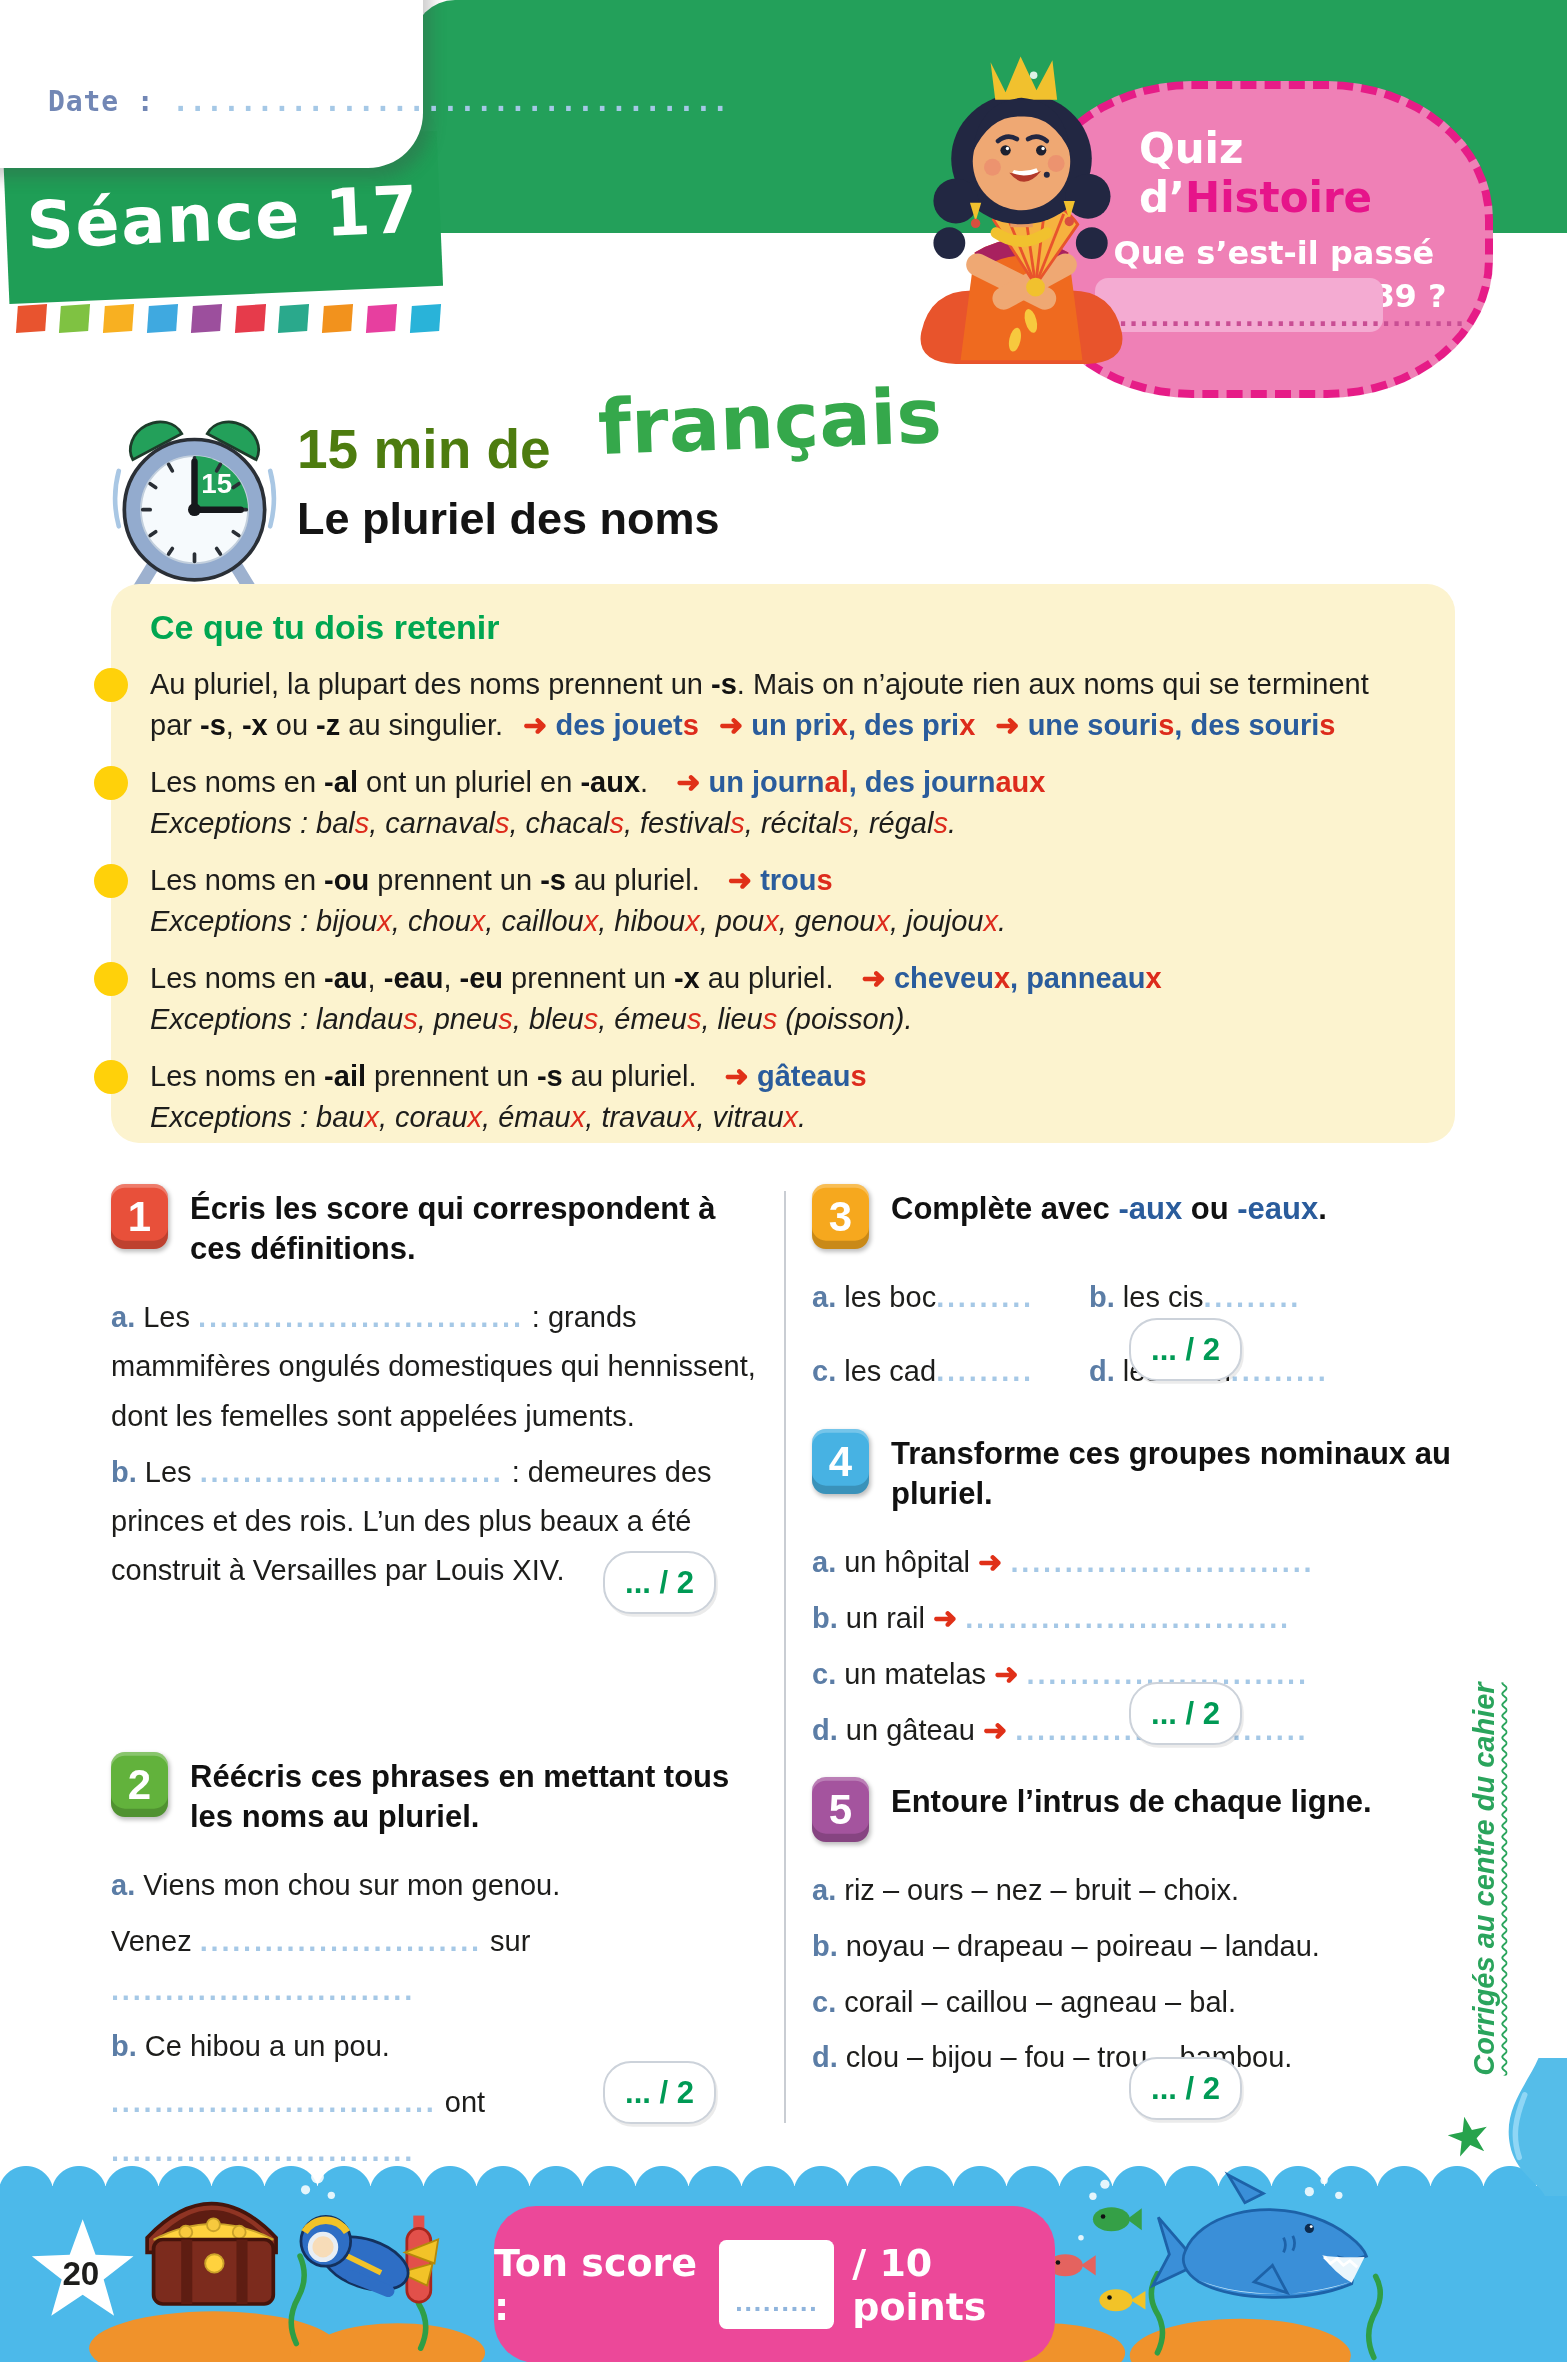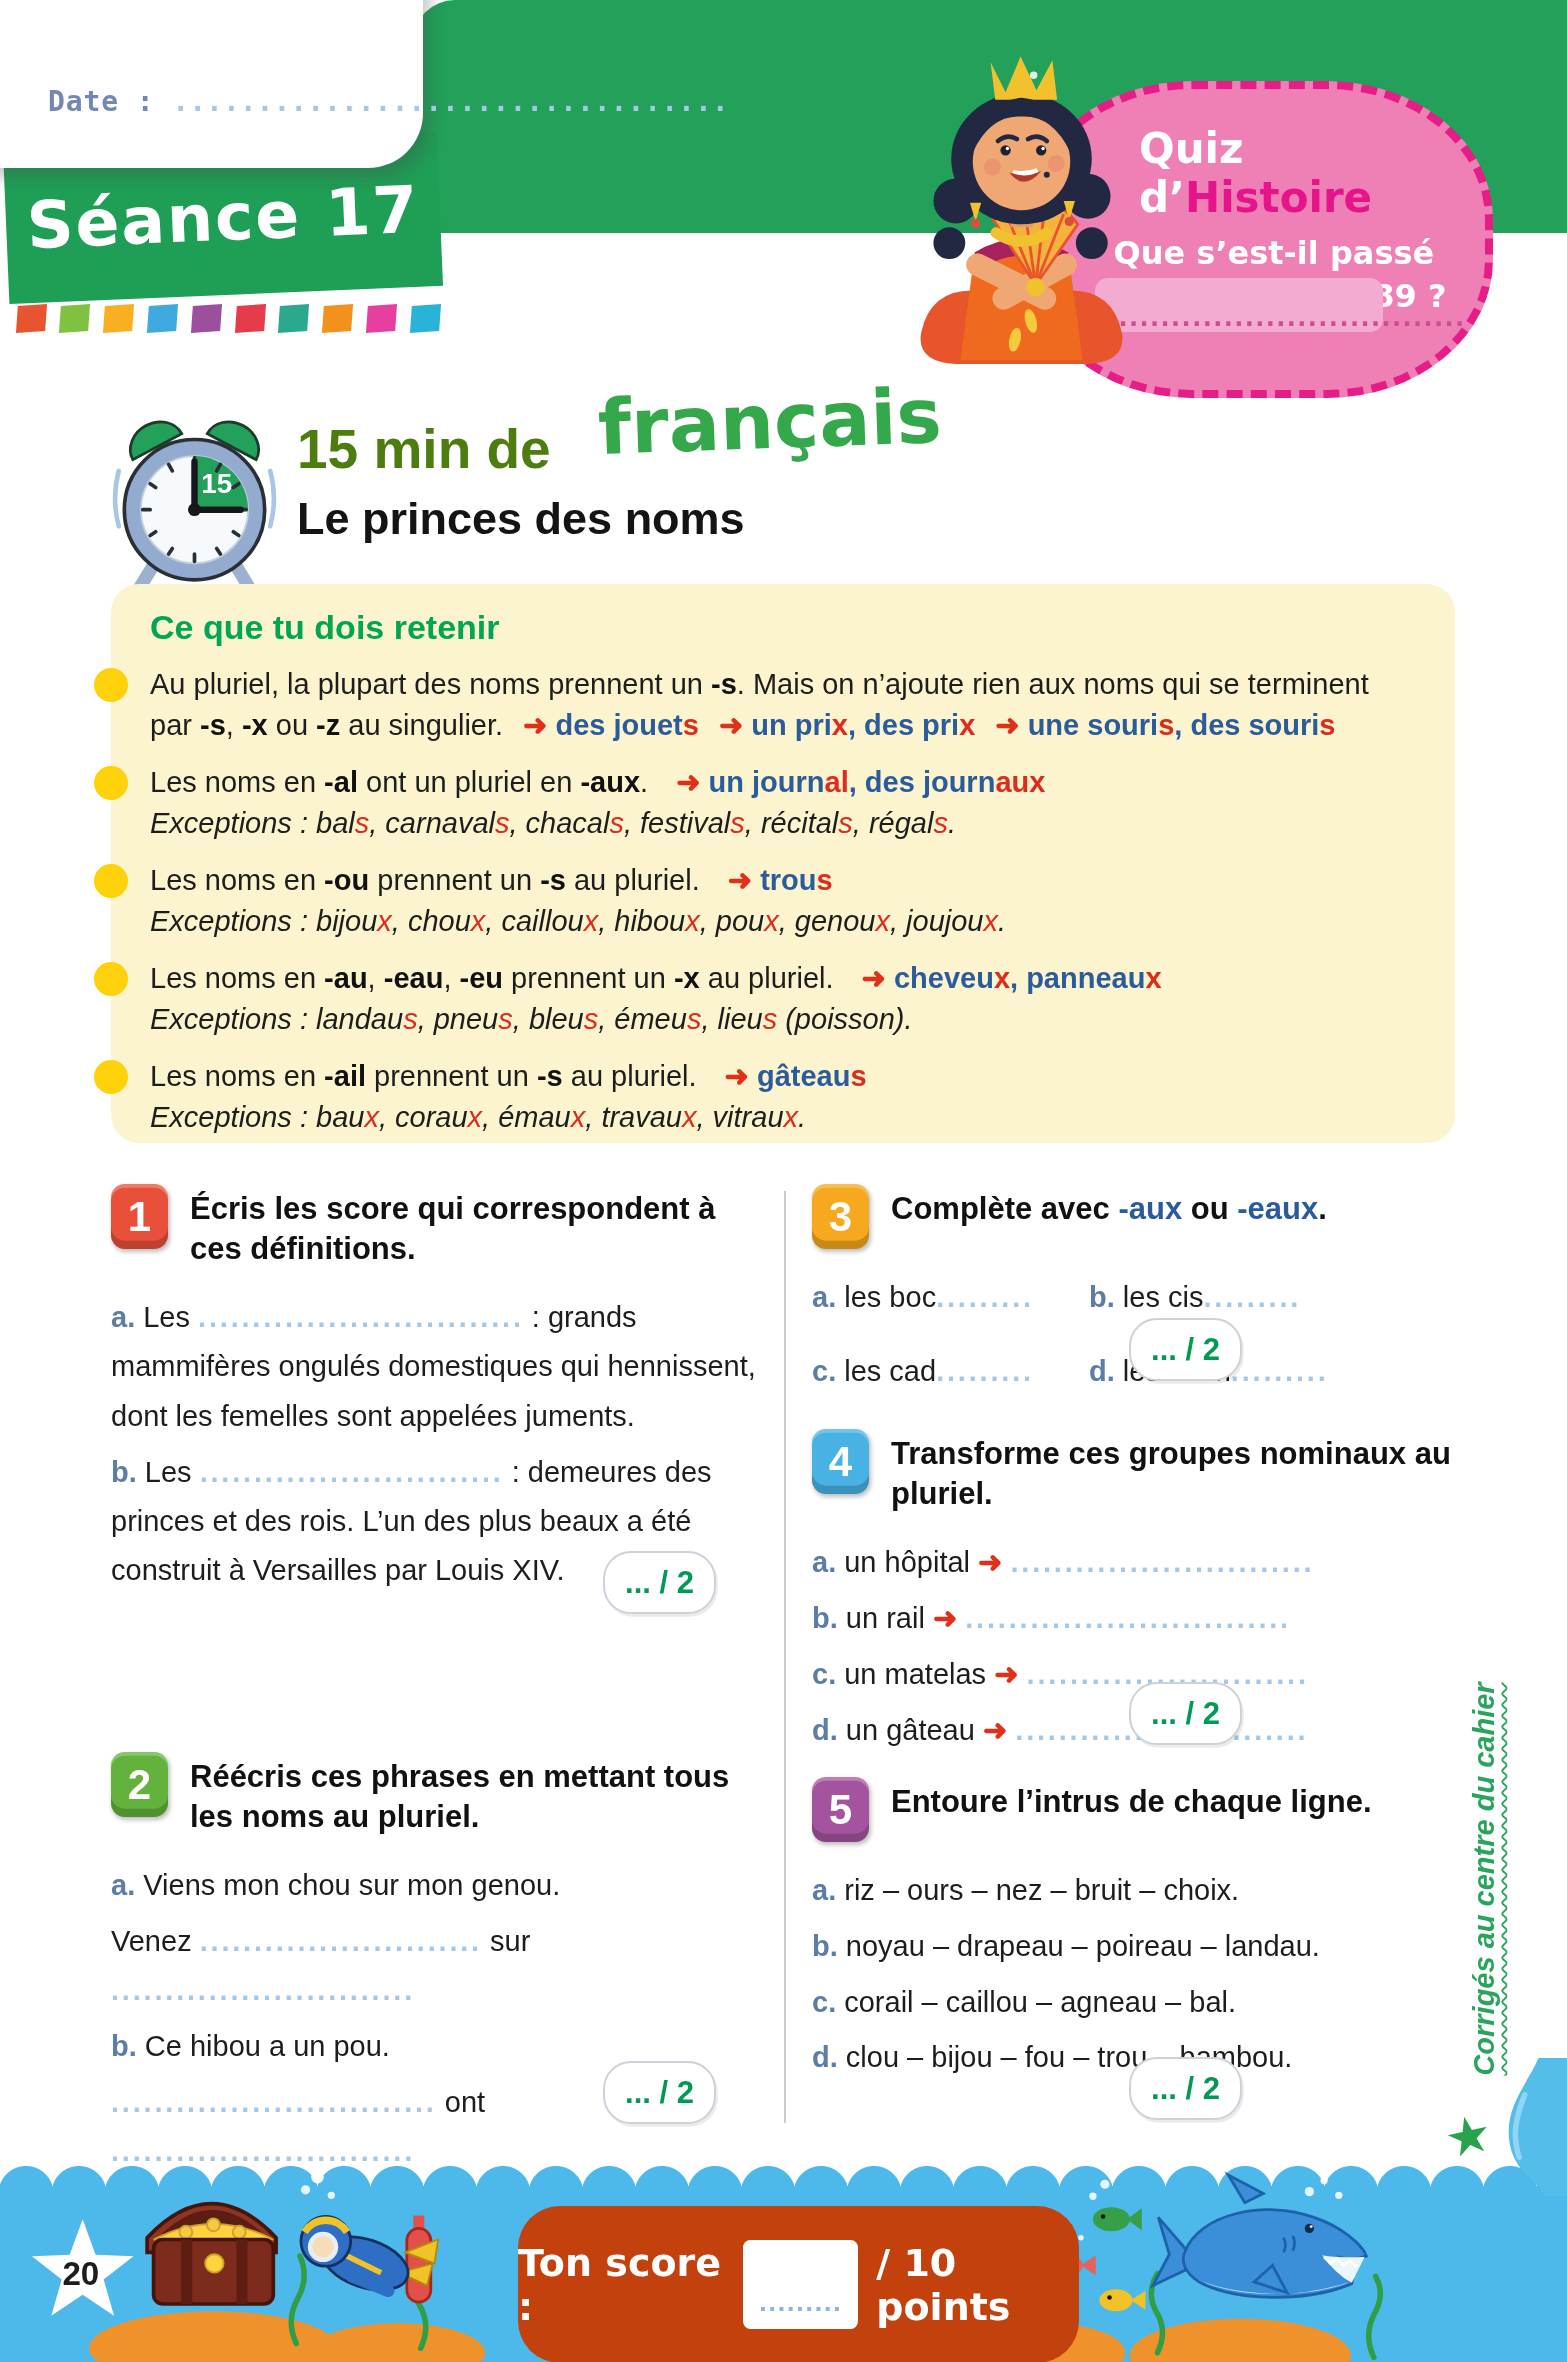--- a/index.html
+++ b/index.html
@@ -197,21 +197,21 @@
     <line x1="58" y1="98" x2="52" y2="94" stroke="#2a2f36" stroke-width="4" stroke-linecap="round"></line>
     <line x1="76" y1="80" x2="72" y2="73" stroke="#2a2f36" stroke-width="4" stroke-linecap="round"></line>
     <line x1="100" y1="122" x2="100" y2="70" stroke="#16181c" stroke-width="7" stroke-linecap="round"></line>
     <line x1="100" y1="122" x2="150" y2="122" stroke="#16181c" stroke-width="7" stroke-linecap="round"></line>
     <circle cx="100" cy="122" r="7" fill="#16181c"></circle>
     <path d="M18,80 Q10,110 18,140" stroke="#a9c7e4" stroke-width="5" fill="none" stroke-linecap="round"></path>
     <path d="M182,80 Q190,110 182,140" stroke="#a9c7e4" stroke-width="5" fill="none" stroke-linecap="round"></path>
   </svg>
   <div class="t15">15 min de</div>
   <div class="tfr">français</div>
-  <div class="tsub">Le princes des noms</div>
+  <div class="tsub">Le pluriel des noms</div>
 
   <div class="retenir">
     <h2>Ce que tu dois retenir</h2>
     <div class="bullet">
       <div class="bmain"><span>Au pluriel, la plupart des noms prennent un </span><span class="b">-s</span><span>. Mais on n’ajoute rien aux noms qui se terminent par </span><span class="b">-s</span><span>, </span><span class="b">-x</span><span> ou </span><span class="b">-z</span><span> au singulier.</span><span class="ar">➜ </span><span class="bl">des jouet</span><span class="rd">s</span><span class="ar">➜ </span><span class="bl">un pri</span><span class="rd">x</span><span class="bl">, des pri</span><span class="rd">x</span><span class="ar">➜ </span><span class="bl">une souri</span><span class="rd">s</span><span class="bl">, des souri</span><span class="rd">s</span></div>
     </div>
     <div class="bullet">
       <div class="bmain"><span>Les noms en </span><span class="b">-al</span><span> ont un pluriel en </span><span class="b">-aux</span><span>. </span><span class="ar">➜ </span><span class="bl">un journ</span><span class="rd">al</span><span class="bl">, des journ</span><span class="rd">aux</span></div>
       <div class="bexc"><span class="it">Exceptions : bal</span><span class="rdit">s</span><span class="it">, carnaval</span><span class="rdit">s</span><span class="it">, chacal</span><span class="rdit">s</span><span class="it">, festival</span><span class="rdit">s</span><span class="it">, récital</span><span class="rdit">s</span><span class="it">, régal</span><span class="rdit">s</span><span class="it">.</span></div>
     </div>
@@ -373,21 +373,21 @@
       <path d="M1436,101 l7,7 7,-5 7,7 7,-5 8,7" stroke="#fff" stroke-width="3" fill="none"></path>
       <polygon points="1380,110 1396,140 1360,128" fill="#3a8fd8" stroke="#1d62a8" stroke-width="3"></polygon>
       <circle cx="1420" cy="70" r="5" fill="#0d2b4e"></circle>
       <circle cx="1422" cy="68" r="1.6" fill="#fff"></circle>
       <path d="M1392,80 q4,8 0,16 M1402,78 q4,8 0,16" stroke="#1d62a8" stroke-width="3" fill="none"></path>
       <circle cx="1420" cy="30" r="5" fill="#fff" opacity="0.85"></circle>
       <circle cx="1436" cy="18" r="4" fill="#fff" opacity="0.85"></circle>
       <circle cx="1452" cy="34" r="4" fill="#fff" opacity="0.85"></circle>
     </g>
   </svg>
-  <div class="score-box" style="background-color: #c2410c; margin-left: 24px;">
+  <div class="score-box" style="background-color: #ec4899;">
     <span class="slabel">Ton score :</span>
     <span class="score-entry">
       <i class="sdots">.........</i>
     </span>
     <span class="stotal">/ 10 points</span>
   </div>
 
 </div>
 
 

